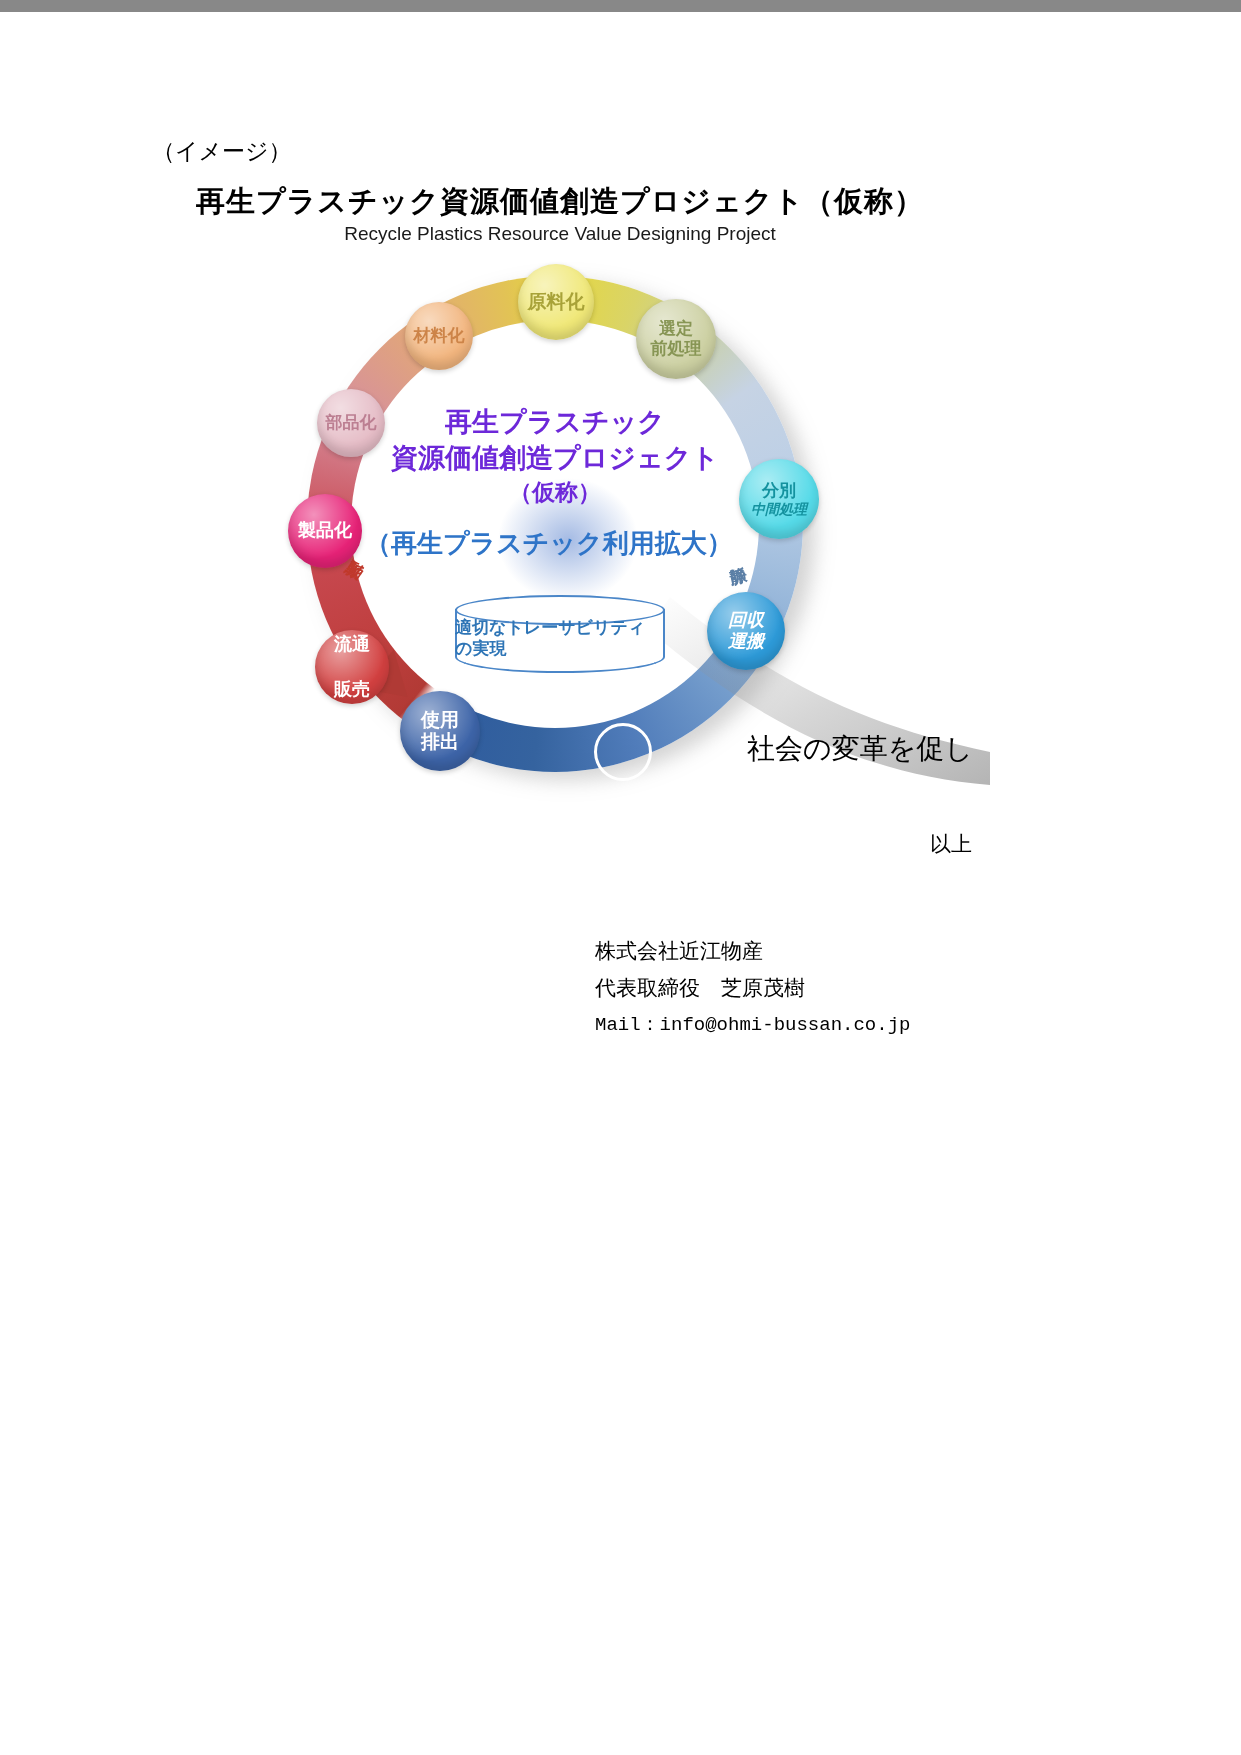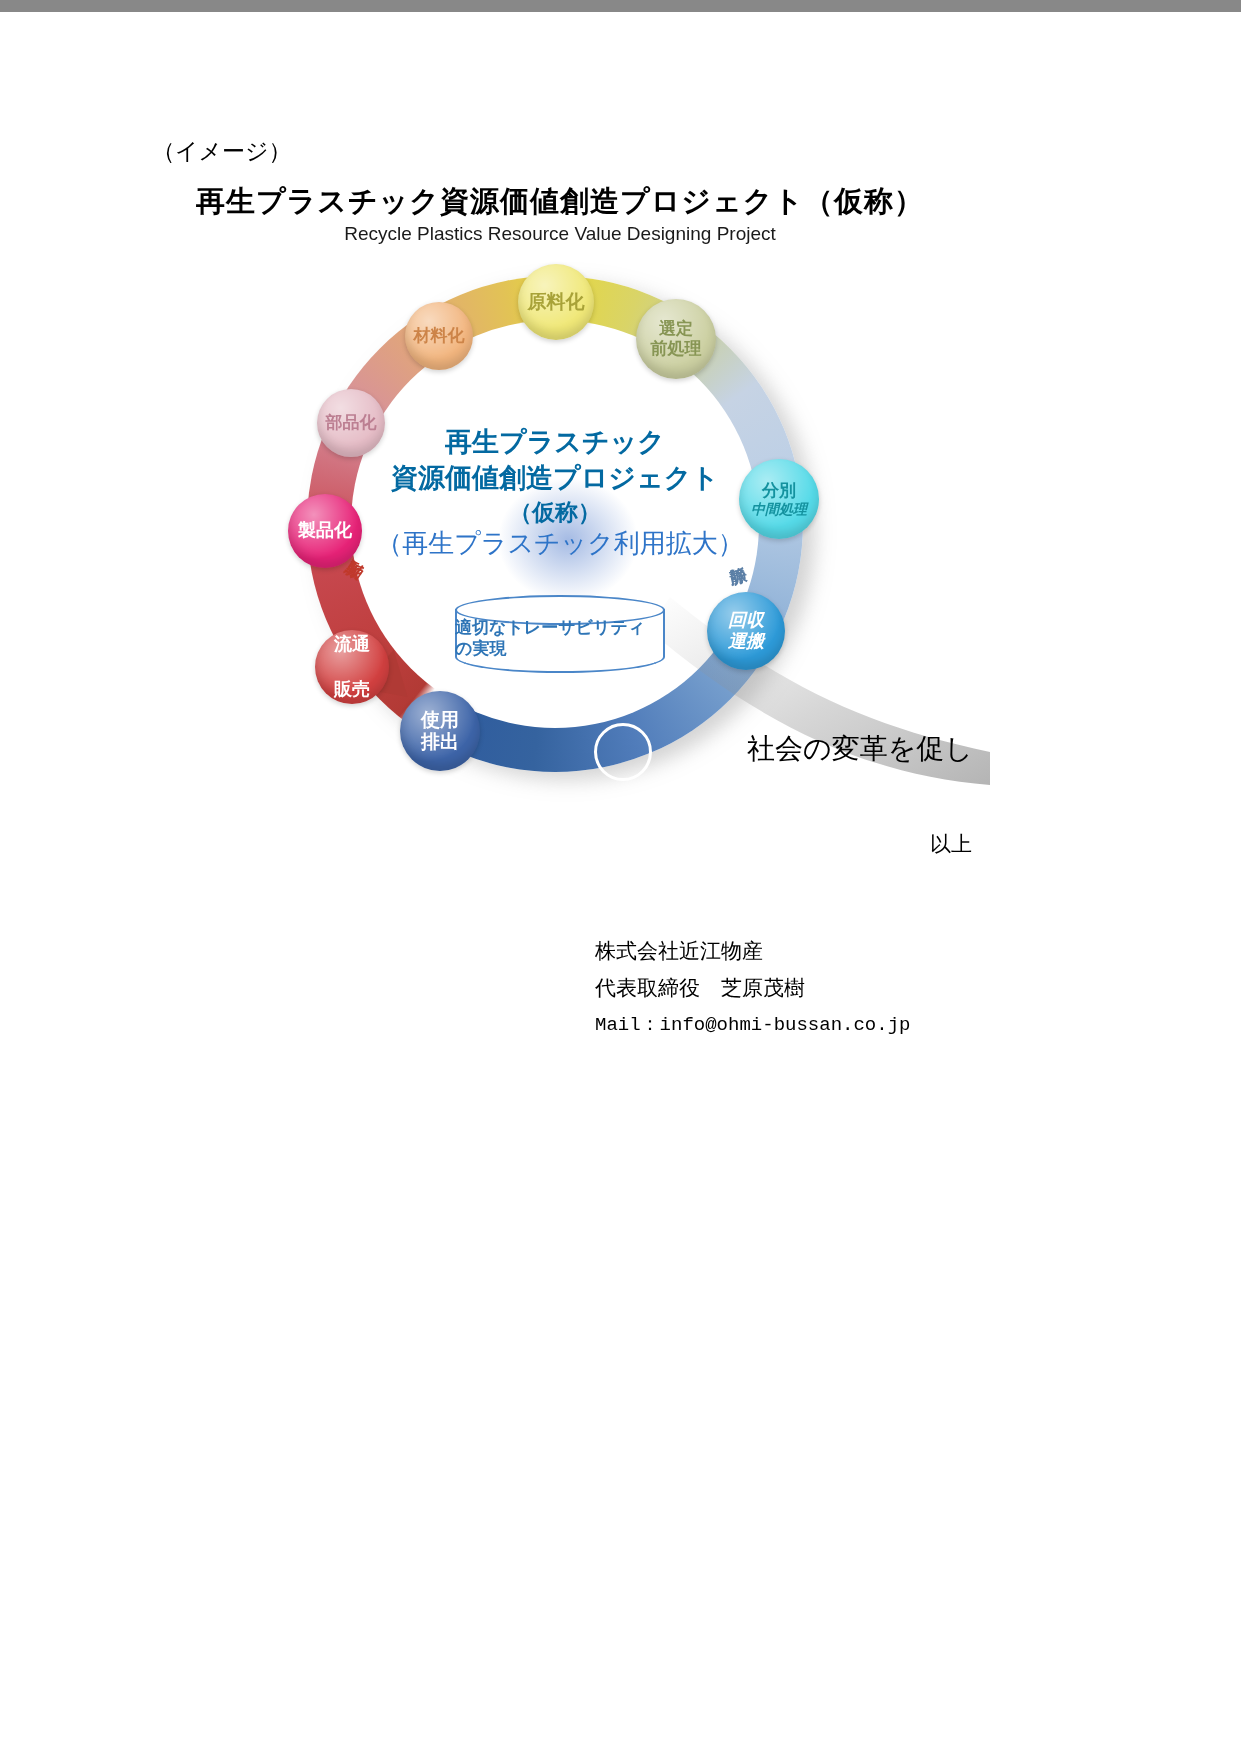--- a/index.html
+++ b/index.html
@@ -33,30 +33,30 @@
   .swoosh { left:640px; top:555px; width:360px; height:250px; }
 
   
   .node {
     position:absolute; border-radius:50%;
     display:flex; flex-direction:column; align-items:center; justify-content:center;
     font-weight:bold; text-align:center; line-height:1.18;
     box-shadow: inset 0 -7px 10px rgba(0,0,0,0.14), 0 2px 5px rgba(0,0,0,0.18);
   }
 
-  .center-title { left:375px; top:412px; width:360px; text-align:center;
-                  font-weight:bold; color:#0369a1; }
+  .center-title { left:375px; top:392px; width:360px; text-align:center;
+                  font-weight:bold; color:#6d28d9; }
   .center-title .l12 { font-size:27px; line-height:36px; }
   .center-title .l3  { font-size:23px; line-height:32px; }
 
   .glow { left:498px; top:466px; width:140px; height:124px; border-radius:50%;
           background:radial-gradient(closest-side, rgba(90,130,205,0.55), rgba(90,130,205,0)); }
 
-  .expansion { left:365px; top:514px; width:390px; text-align:center;
-               font-size:26px; font-weight:normal; color:#2e74c8; }
+  .expansion { left:365px; top:514px; width:390px; text-align:left;
+               font-size:26px; font-weight:bold; color:#2e74c8; }
 
   .artery { left:356px; top:540px; color:#c0392b; font-weight:bold; font-size:17px;
             writing-mode:vertical-rl; transform:rotate(35deg); }
   .vein   { left:722px; top:542px; color:#5b7fa6; font-weight:bold; font-size:17px;
             writing-mode:vertical-rl; transform:rotate(-12deg); }
 
   
   .cylinder { left:455px; top:583px; width:210px; height:80px; }
   .cyl-top  { position:absolute; left:0; top:0; width:206px; height:26px;
               border:2px solid #4a86c8; border-radius:50%; background:#fff; z-index:2; }

